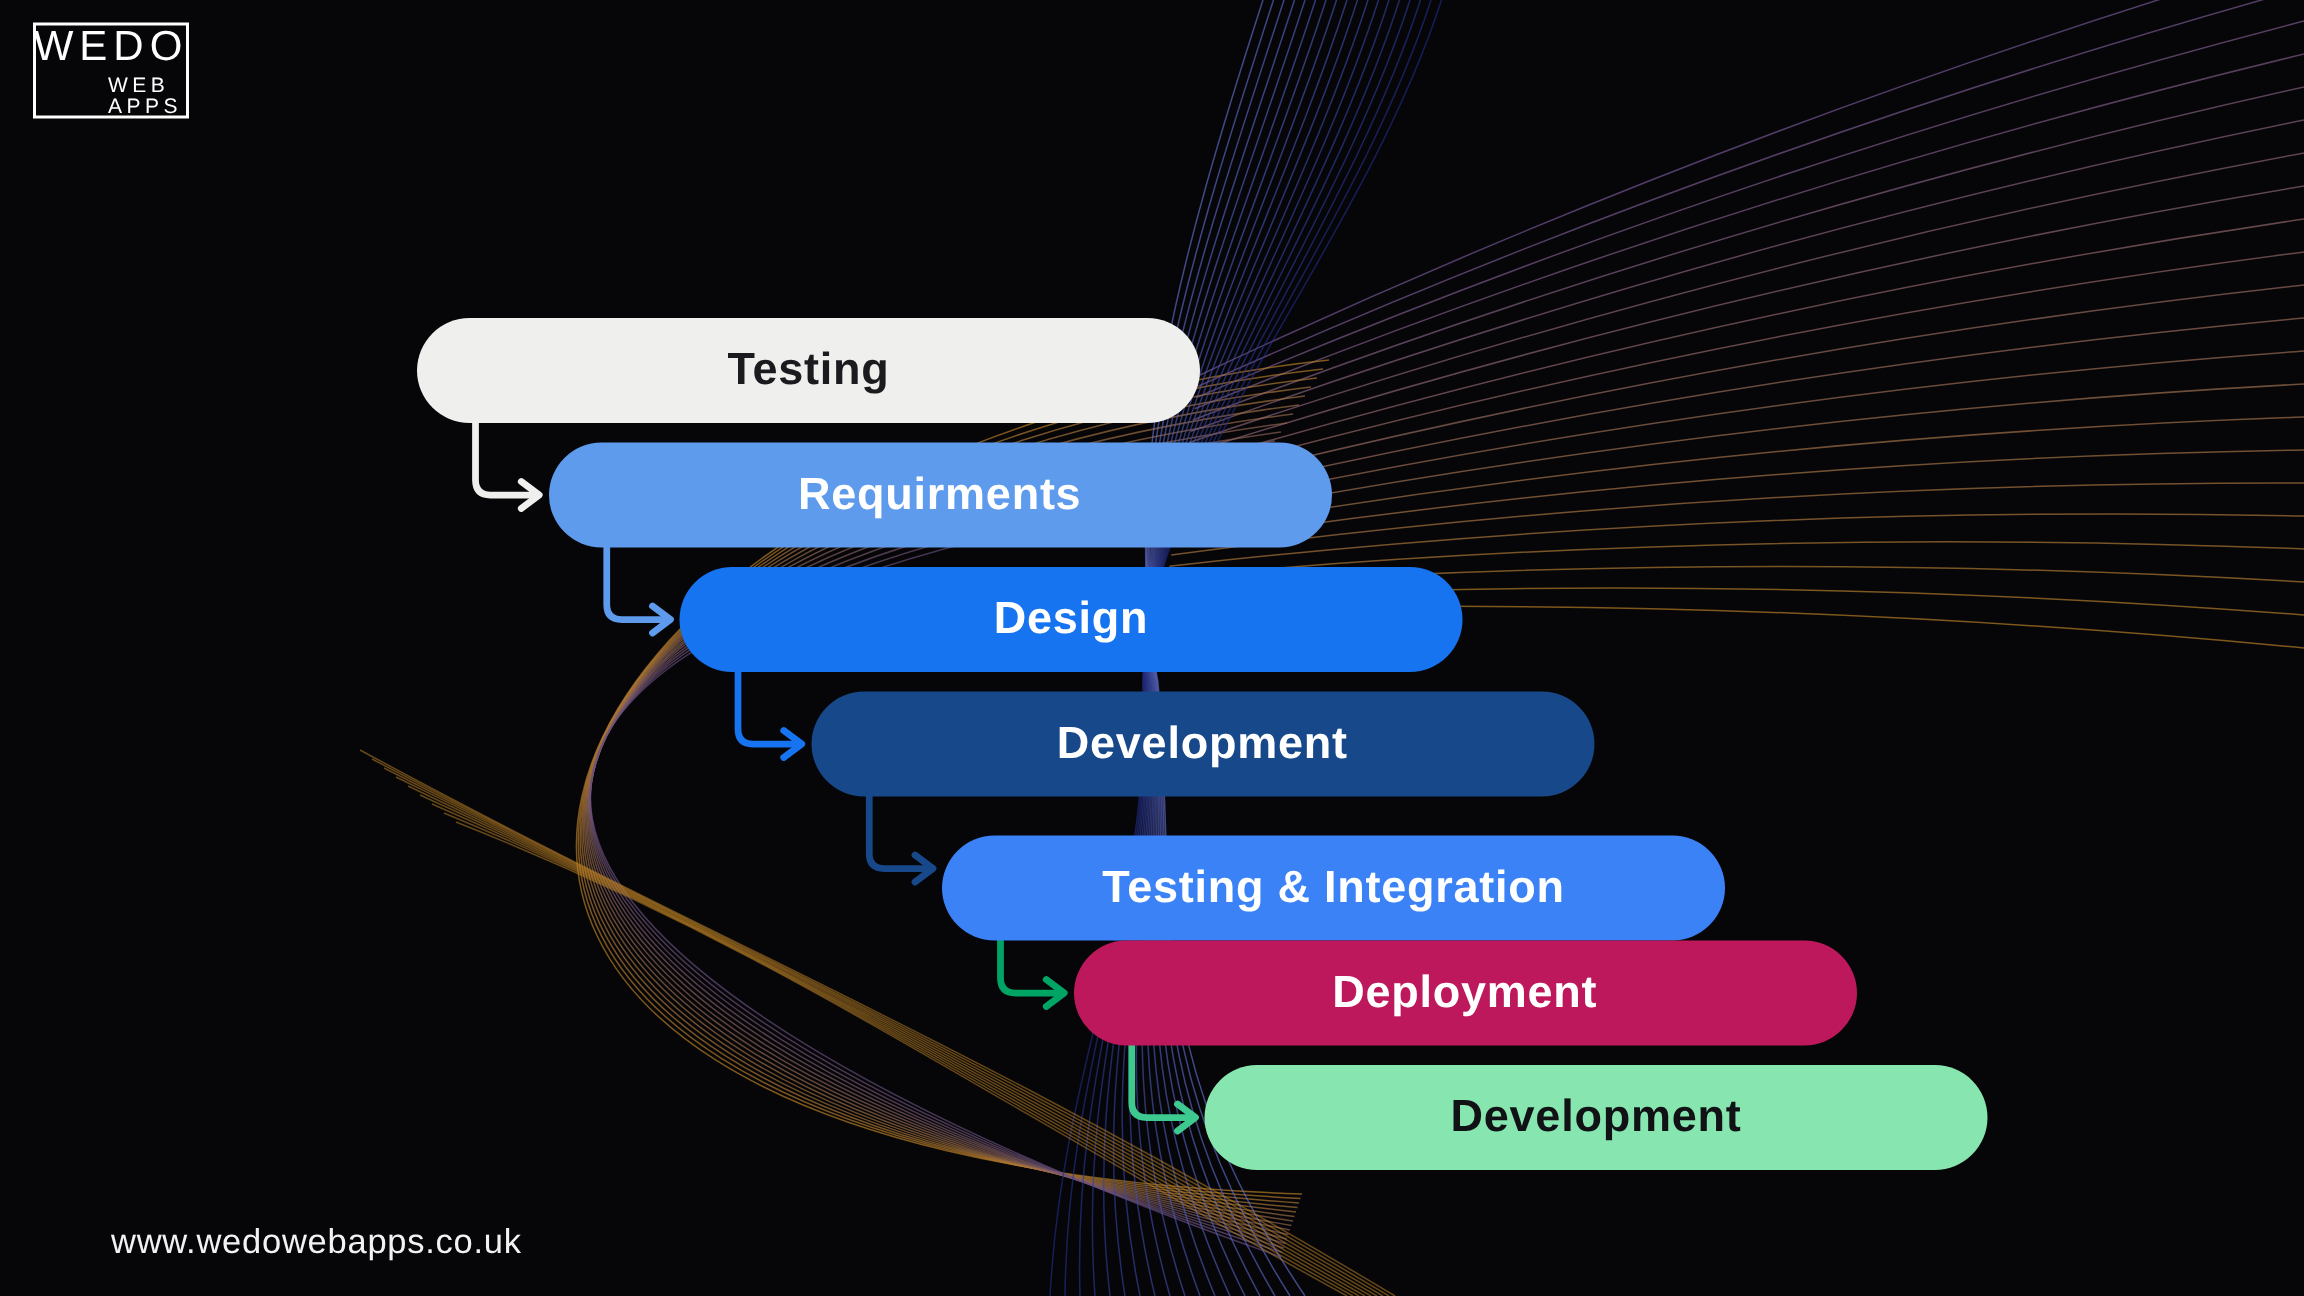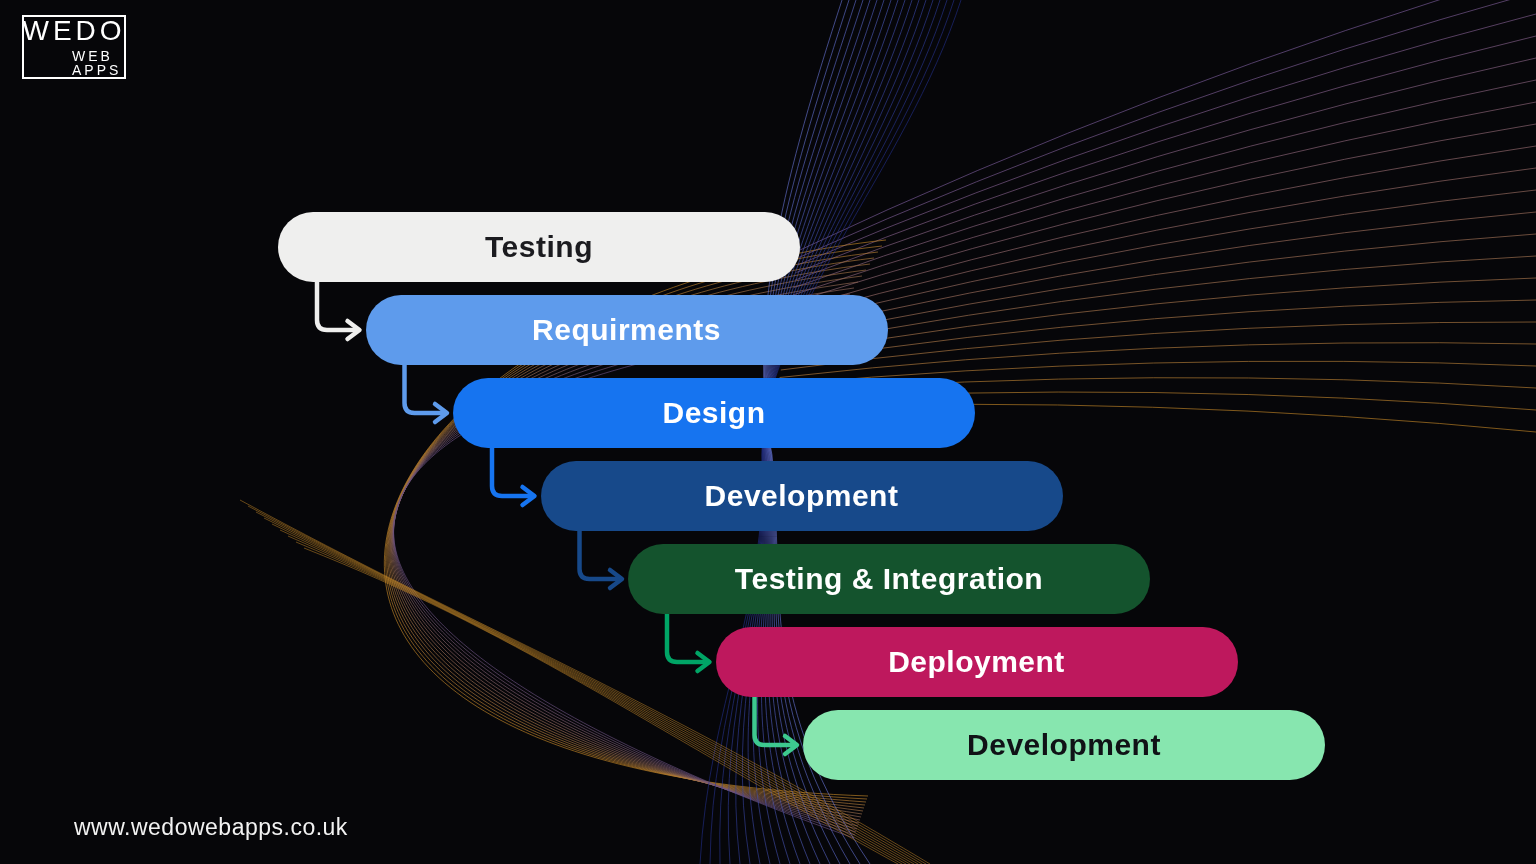--- a/index.html
+++ b/index.html
@@ -178,19 +178,19 @@
   <div class="logo">
     <span class="logo-line1">WEDO</span>
     <span class="logo-line2">WEB APPS</span>
   </div>
 
 
   <div class="pill" style="left: 278px; top: 212px; background: rgb(239, 239, 238); color: rgb(27, 27, 31);">Testing</div>
   <div class="pill" style="left: 453px; top: 378px; background: rgb(22, 116, 240); color: rgb(255, 255, 255);">Design</div>
   <div class="pill" style="left: 365.5px; top: 295px; background: rgb(94, 155, 236); color: rgb(255, 255, 255);">Requirments</div>
   <div class="pill" style="left: 540.5px; top: 461px; background: rgb(23, 73, 138); color: rgb(255, 255, 255);">Development</div>
-  <div class="pill" style="left: 628px; top: 544px; background: #14532d; color: rgb(255, 255, 255);">Testing &amp; Integration</div>
+  <div class="pill" style="left: 628px; top: 557px; background: #3b82f6; color: rgb(255, 255, 255);">Testing &amp; Integration</div>
   <div class="pill" style="left: 715.5px; top: 627px; background: #be185d; color: rgb(255, 255, 255);">Deployment</div>
   <div class="pill" style="left: 803px; top: 710px; background: rgb(135, 230, 175); color: rgb(16, 18, 22);">Development</div>
 
   <div class="footer-url">www.wedowebapps.co.uk</div>
 
 </div>
 
 </body></html>

